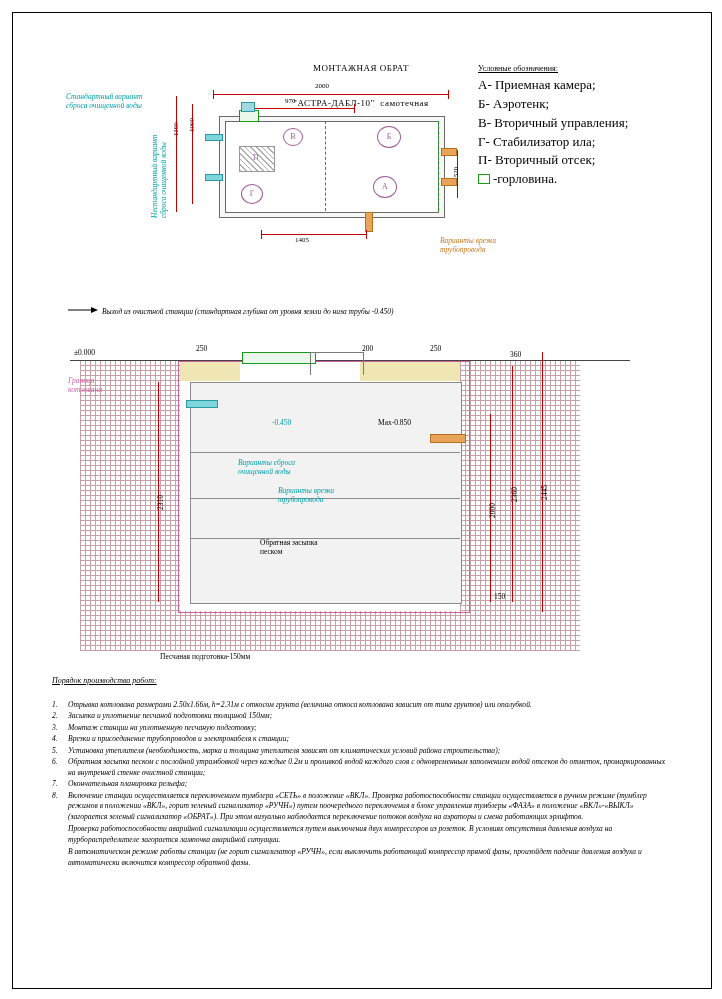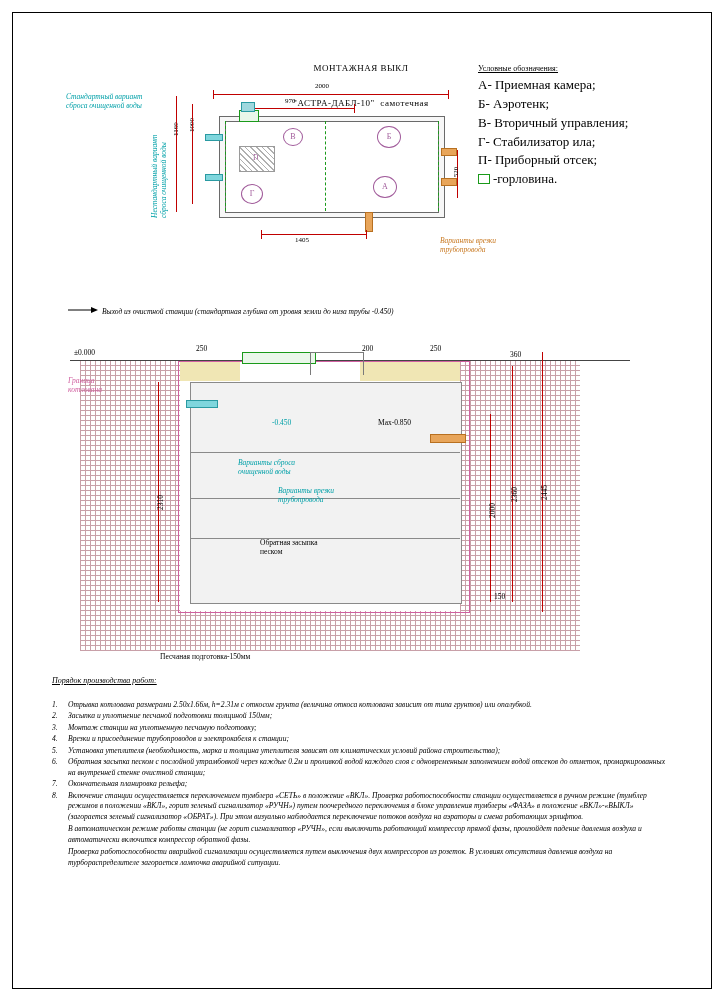--- a/index.html
+++ b/index.html
@@ -50,31 +50,31 @@
   #notes li .body{flex:1;}
   #notes .para{font-size:7.6px;font-style:italic;line-height:1.38;margin-top:2px;padding-left:16px;}
 </style>
 </head>
 <body>
 
 <div id="sheet">
   <div class="frame"></div>
 
   <div class="abs t center" id="title">
-    <div>МОНТАЖНАЯ ВЫКЛ</div>
+    <div>МОНТАЖНАЯ ОБРАТ</div>
     <div class="l2">"АСТРА-ДАБЛ-10"  самотечная</div>
   </div>
 
   <div class="abs" id="legend">
     <div class="hdr">Условные обозначения:</div>
     <div class="li">А- Приемная камера;</div>
     <div class="li">Б- Аэротенк;</div>
     <div class="li">В- Вторичный управления;</div>
     <div class="li">Г- Стабилизатор ила;</div>
-    <div class="li">П- Приборный отсек;</div>
+    <div class="li">П- Вторичный отсек;</div>
     <div class="li">
       <span class="legbox"></span><span>-горловина.</span>
     </div>
   </div>
 
   <div class="abs" id="plan">
 
     <div class="dimline" style="left:8px;top:6px;width:236px;height:1px;"></div>
     <div class="dimline" style="left:8px;top:2px;width:1px;height:9px;"></div>
     <div class="dimline" style="left:243px;top:2px;width:1px;height:9px;"></div>
@@ -226,16 +226,16 @@
         </li>
       <li>
           <span class="num">7.</span>
           <span class="body">Окончательная планировка рельефа;</span>
         </li>
       <li>
           <span class="num">8.</span>
           <span class="body">Включение станции осуществляется переключением тумблера «СЕТЬ» в положение «ВКЛ». Проверка работоспособности станции осуществляется в ручном режиме (тумблер режимов в положении «ВКЛ», горит зеленый сигнализатор «РУЧН») путем поочередного переключения в блоке управления тумблеры «ФАЗА»  в положение «ВКЛ»-«ВЫКЛ» (загорается зеленый сигнализатор «ОБРАТ»).   При этом визуально наблюдается переключение потоков воздуха на аэраторы и смена работающих эрлифтов.</span>
         </li>
     </ol>
+    <div class="para">Проверка работоспособности аварийной сигнализации осуществляется путем выключения двух компрессоров из розеток. В условиях  отсутствия давления воздуха на турбораспределителе загорается лампочка аварийной ситуации.</div>
     <div class="para">В автоматическом режиме работы станции (не горит сигнализатор «РУЧН», если выключить работающий компрессор прямой фазы, произойдет падение давления воздуха и автоматически включится компрессор обратной фазы.</div>
-    <div class="para">Проверка работоспособности аварийной сигнализации осуществляется путем выключения двух компрессоров из розеток. В условиях  отсутствия давления воздуха на турбораспределителе загорается лампочка аварийной ситуации.</div>
   </div>
 </div>
 
 </body></html>

